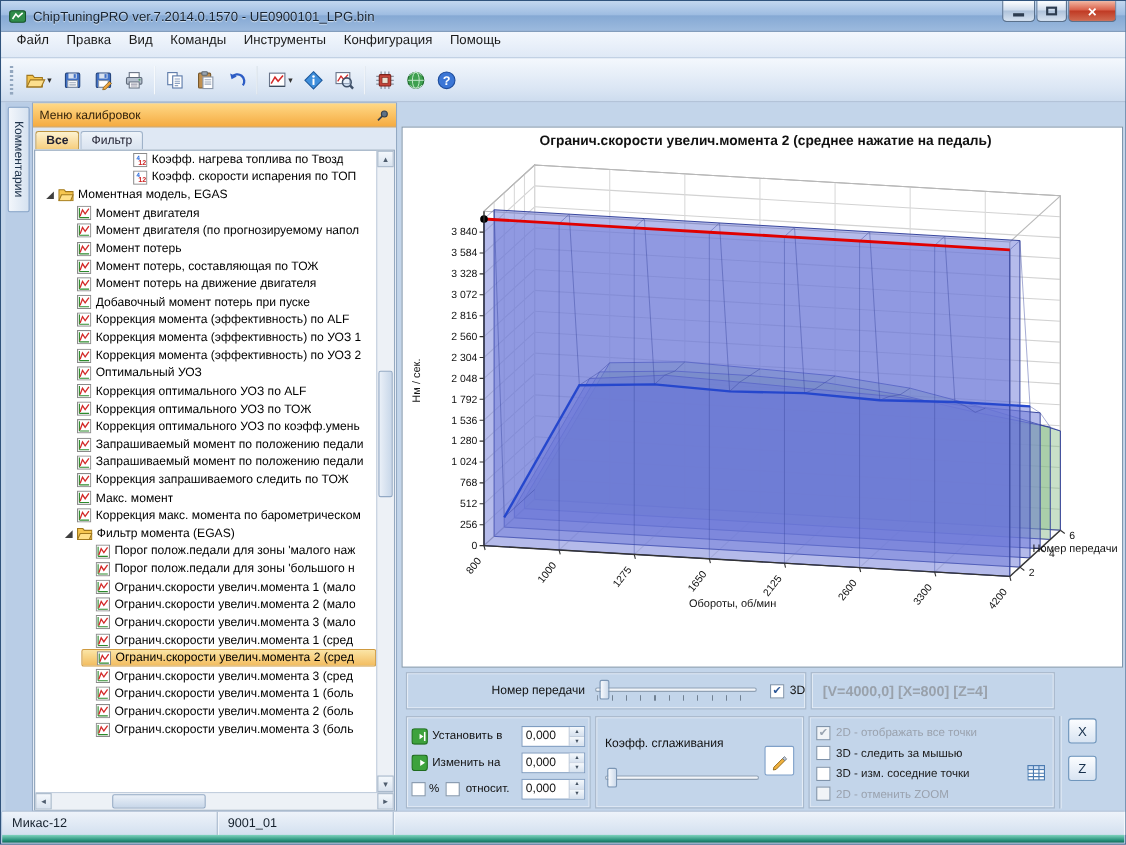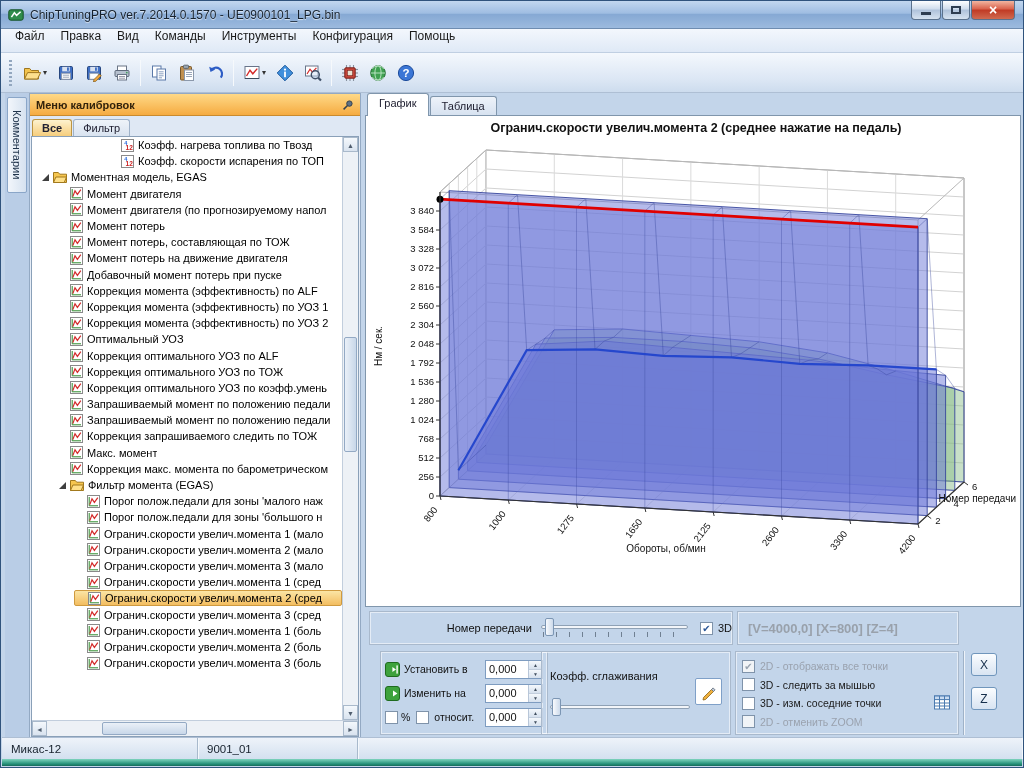--- a/index.html
+++ b/index.html
@@ -47,21 +47,21 @@
   .comment-tab { position:absolute; left:2px; top:4px; width:20px; height:96px;
     background:linear-gradient(90deg,#f2f6fb,#d6e2f0); border:1px solid #8aa6c8; border-radius:2px;
     writing-mode:vertical-rl; font-size:11px; color:#20344c; display:flex; align-items:center;
     justify-content:center; padding:4px 0; }
 
   
   .left-panel { position:absolute; left:28px; top:0; width:332px; bottom:0;
     background:#e6edf7; border:1px solid #93a9c3; display:flex; flex-direction:column; }
   .panel-header { height:22px; background:linear-gradient(180deg,#ffd987,#f5ab41);
     border-bottom:1px solid #c98a2e; display:flex; align-items:center; padding:0 6px;
-    font-size:11px; font-weight:bold; color:#33230c; }
+    font-size:11px; font-weight:normal; color:#33230c; }
   .panel-header .spacer { flex:1; }
   .pin { display:inline-flex; }
   .panel-tabs { height:20px; display:flex; align-items:flex-end; padding-left:2px; background:#dfe8f4; }
   .ptab { font-size:11px; padding:2px 9px 2px; border:1px solid #9fb2c9; border-bottom:none;
     background:linear-gradient(180deg,#eef3f9,#d9e3f0); border-radius:3px 3px 0 0; margin-right:1px; color:#223; }
   .ptab.active { background:linear-gradient(180deg,#fdf2cf,#f6cd7c); border-color:#bd9542; font-weight:bold; }
   .tree-outer { flex:1; display:flex; flex-direction:column; border:1px solid #8aa0b8; margin:0 1px; background:#fff; overflow:hidden; }
   .tree-wrap { flex:1; position:relative; overflow:hidden; }
   .tree { position:absolute; left:0; top:0; right:16px; bottom:0; overflow:hidden; }
   .trow { display:flex; align-items:center; height:16.2px; white-space:nowrap; font-size:11px; color:#000; }
@@ -110,21 +110,21 @@
     background:repeating-linear-gradient(90deg,#708092 0 1px,transparent 1px 13px); }
   .slider-thumb { position:absolute; top:2px; width:9px; height:18px; border:1px solid #7c96b4;
     border-radius:2px; background:linear-gradient(90deg,#f8fafd,#ccdaeb); }
   .cbrow { display:flex; align-items:center; margin-left:12px; }
   .cb { display:inline-flex; align-items:center; justify-content:center; width:13px; height:13px;
     background:#fff; border:1px solid #7f93aa; font-size:10px; color:#2c5797; flex:none; }
   .cb.gray { color:#98a3b0; background:#f1f4f7; }
   .cbl { font-size:11px; margin-left:5px; color:#111; }
   .g-cursor { left:372px; top:4px; width:222px; height:34px; display:flex; align-items:center;
     padding-left:10px; color:#99a1ab; font-weight:bold; font-size:13px; }
-  .g-set { left:15px; top:44px; width:168px; height:84px; padding:5px 4px; }
+  .g-set { left:4px; top:44px; width:168px; height:84px; padding:5px 4px; }
   .srow { display:flex; align-items:center; height:24px; }
   .gicon { display:inline-flex; margin-right:4px; flex:none; }
   .slbl { font-size:10.5px; color:#111; flex:1; }
   .slbl.tight { flex:none; margin:0 6px 0 3px; }
   .spin { display:flex; width:58px; height:19px; border:1px solid #7e9cc0; background:#fff; flex:none; }
   .spin .sval { flex:1; font-size:11px; padding:2px 3px; color:#111; }
   .spin .sbtns { width:14px; display:flex; flex-direction:column; border-left:1px solid #b8c6d8; }
   .spin .sb { flex:1; font-size:5px; line-height:8px; text-align:center; color:#425060;
     background:linear-gradient(180deg,#f4f8fc,#d6e1ee); border-bottom:1px solid #c2cedd; }
   .spin .sb:last-child { border-bottom:none; }
@@ -866,24 +866,20 @@
         </div>
         <div class="hscroll">
           <div class="harrow left">◄</div>
           <div class="hthumb"></div>
           <div class="harrow right">►</div>
         </div>
       </div>
     </div>
 
     <div class="main-area">
-      <div class="main-tabs" id="main-tabs">
-          <div class="mtab active">График</div>
-          <div class="mtab">Таблица</div>
-        </div>
       <div class="chart-panel">
         <svg id="chart-svg" width="654" height="490" viewBox="0 0 654 490">
             <text x="330" y="16" font-size="12.5" fill="#111" text-anchor="middle" font-weight="bold">Огранич.скорости увелич.момента 2 (среднее нажатие на педаль)</text>
             <polygon points="74.0,380.0 120.0,338.0 120.0,34.0 74.0,76.0" fill="#ffffff" stroke="#aaa" stroke-width="1" fill-opacity="1"></polygon>
             <polygon points="120.0,338.0 598.0,366.0 598.0,62.0 120.0,34.0" fill="#ffffff" stroke="#aaa" stroke-width="1" fill-opacity="1"></polygon>
             <polygon points="74.0,380.0 552.0,408.0 598.0,366.0 120.0,338.0" fill="#fcfcfc" stroke="#aaa" stroke-width="1" fill-opacity="1"></polygon>
             <line x1="74" y1="361" x2="120" y2="319" stroke="#d2d2d2" stroke-width="1" opacity="1"></line>
             <line x1="120" y1="319" x2="598" y2="347" stroke="#d2d2d2" stroke-width="1" opacity="1"></line>
             <line x1="74" y1="342" x2="120" y2="300" stroke="#d2d2d2" stroke-width="1" opacity="1"></line>
             <line x1="120" y1="300" x2="598" y2="328" stroke="#d2d2d2" stroke-width="1" opacity="1"></line>

